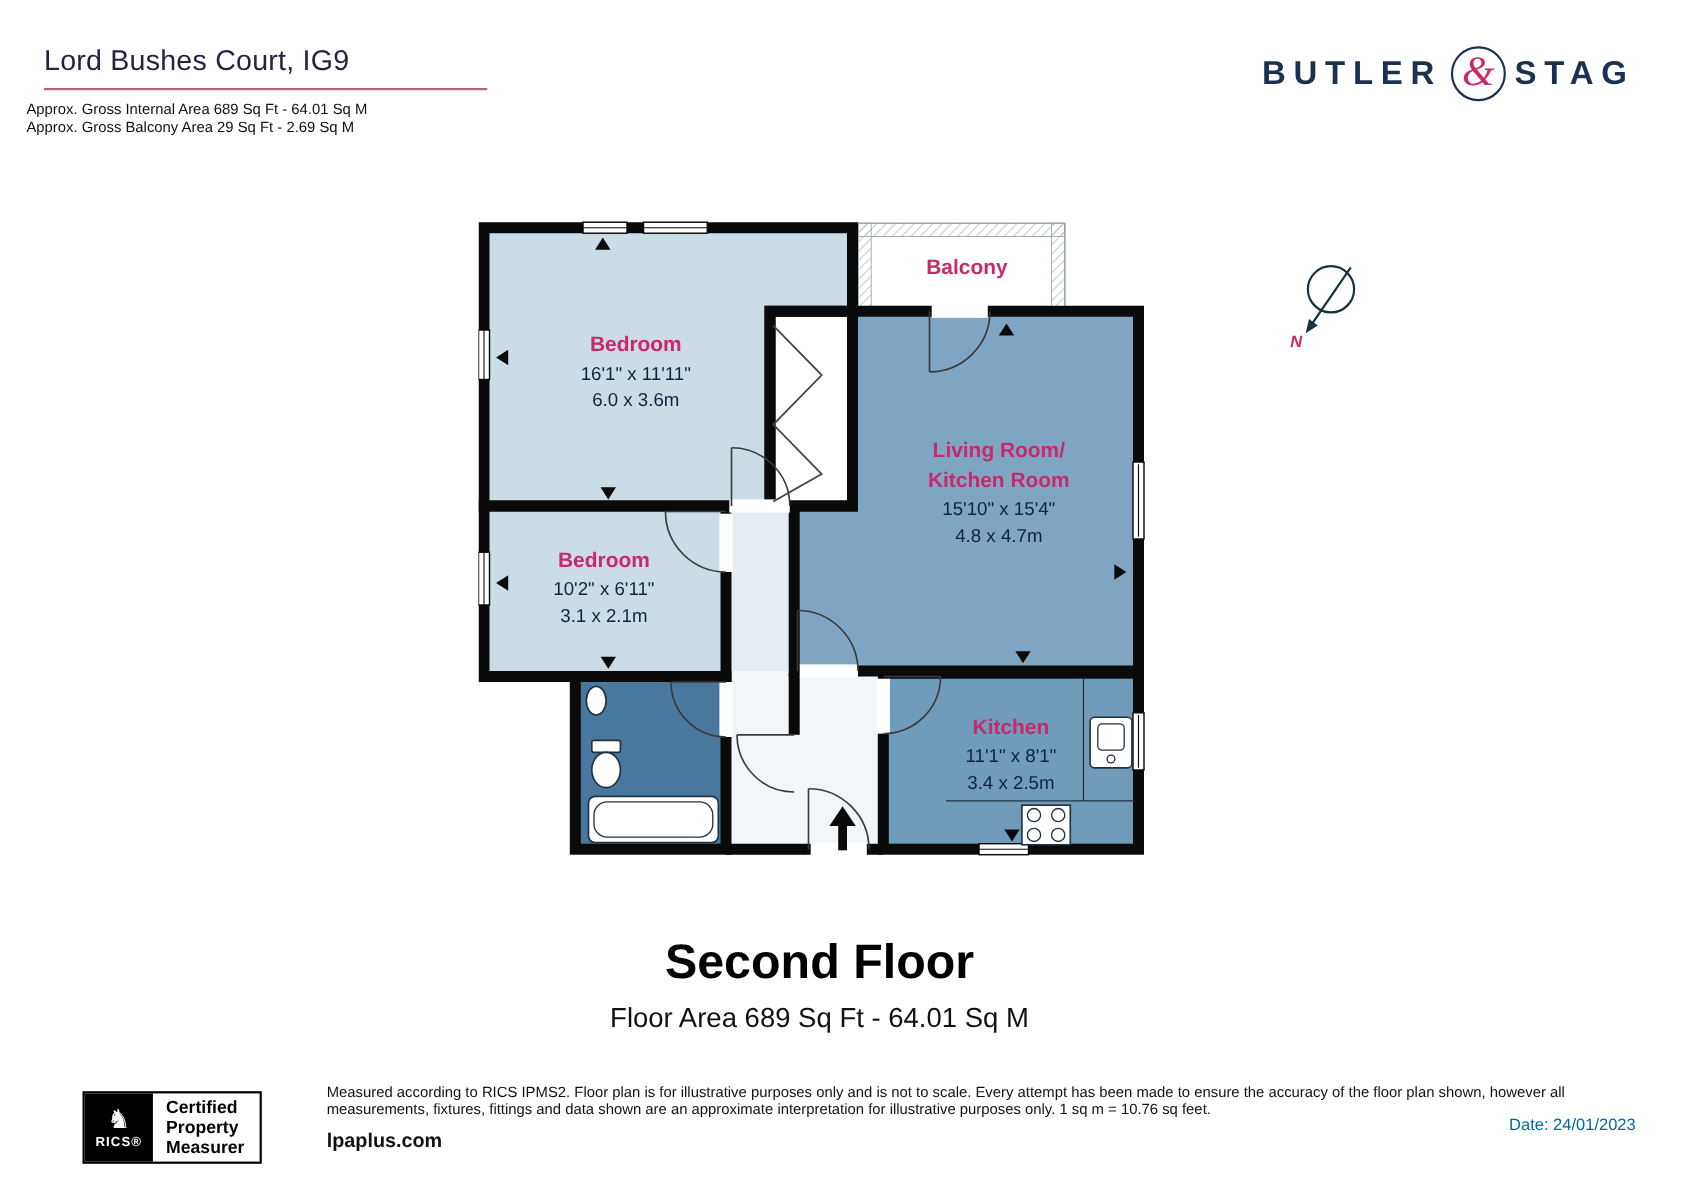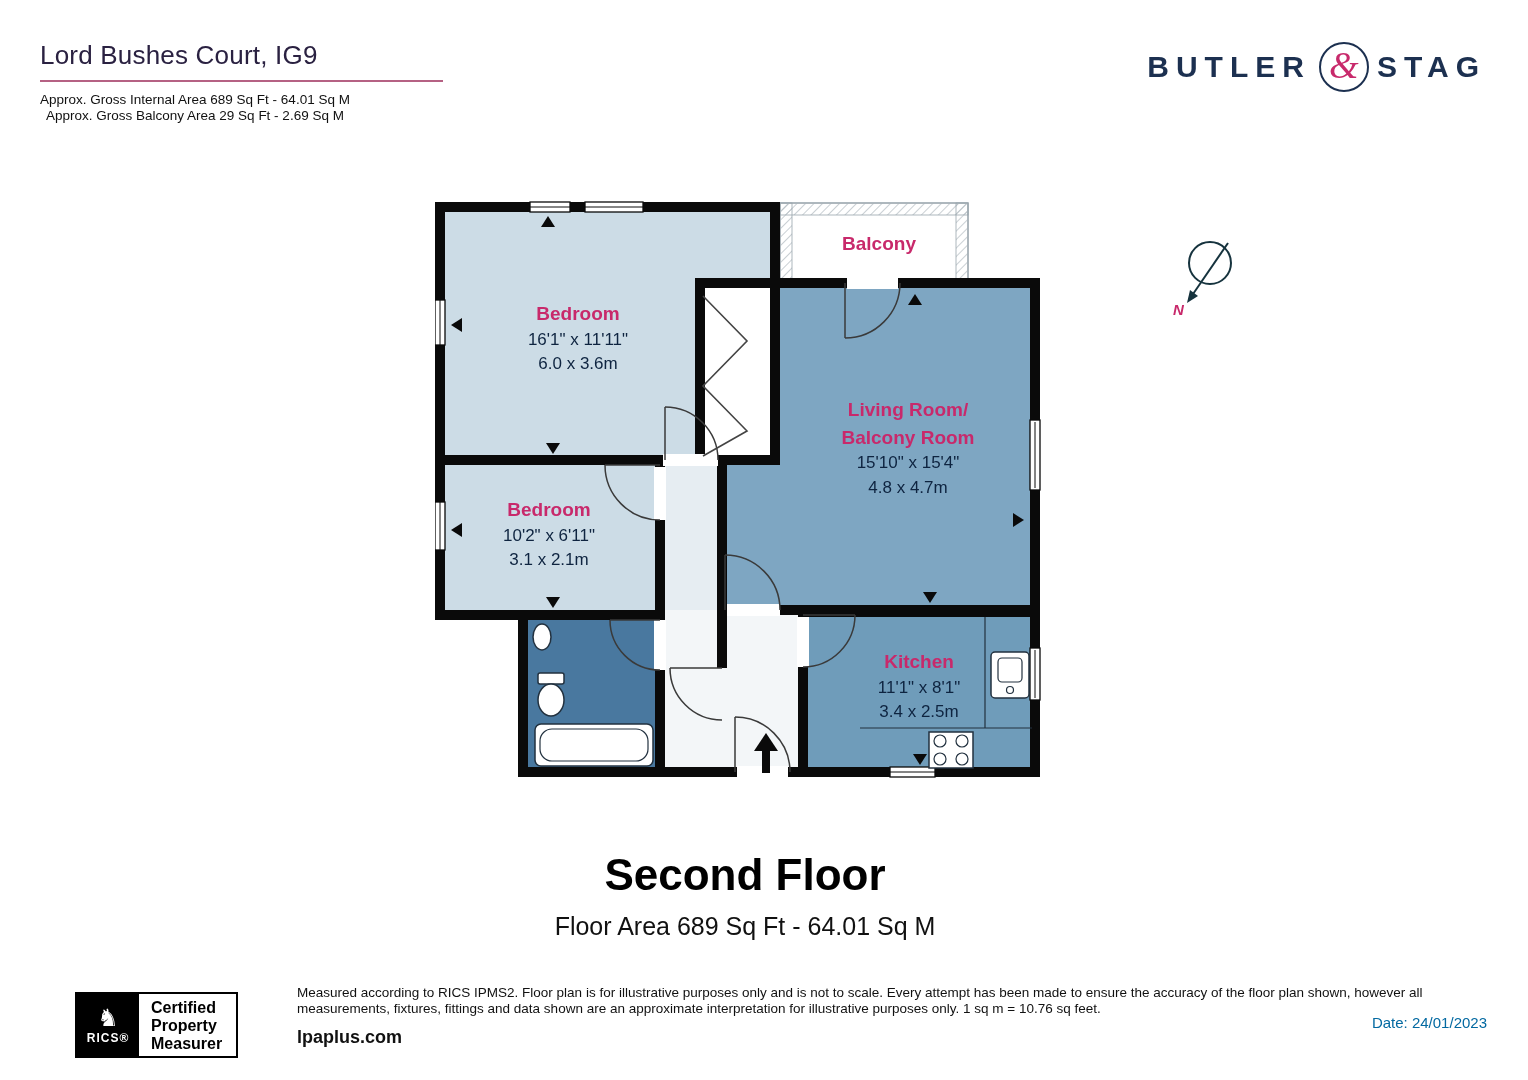--- a/index.html
+++ b/index.html
@@ -6,21 +6,21 @@
   body{
     width:1528px;height:1080px;position:relative;background:#fff;overflow:hidden;
     font-family:"Liberation Sans", sans-serif;color:#111;
   }
   
   .title{
     position:absolute;left:40px;top:40px;font-size:26px;font-weight:normal;
     color:var(--title,#2a2141);letter-spacing:.2px;
   }
   .title-rule{position:absolute;left:40px;top:80px;width:403px;height:2px;background:var(--rule,#b56183);}
-  .area-lines{position:absolute;left:40px;top:92px;font-size:13.5px;line-height:1.22;color:#111;text-align:center;}
+  .area-lines{position:absolute;left:24px;top:92px;font-size:13.5px;line-height:1.22;color:#111;}
   
   .brand{position:absolute;right:42px;top:42px;display:flex;align-items:center;gap:8px;}
   .brand .word{font-size:30px;font-weight:bold;letter-spacing:7px;color:var(--navy,#1c3050);}
   .brand .amp-circle{
     width:46px;height:46px;border:2.5px solid var(--navy,#1c3050);border-radius:50%;
     display:flex;align-items:center;justify-content:center;flex:0 0 auto;
   }
   .brand .amp{font-family:"Liberation Serif", serif;font-style:italic;font-size:38px;
     color:var(--accent,#c8296b);line-height:1;margin-top:-4px;}
   
@@ -214,21 +214,21 @@
 </div>
 
 <div class="room-label" style="left:549px;top:496px;">
   <div class="rname">Bedroom</div>
   <div class="rdim">10'2" x 6'11"</div>
   <div class="rdim">3.1 x 2.1m</div>
 </div>
 
 <div class="room-label" style="left:908px;top:396px;">
   <div class="rname">Living Room/
-Balcony Room</div>
+Kitchen Room</div>
   <div class="rdim">15'10" x 15'4"</div>
   <div class="rdim">4.8 x 4.7m</div>
 </div>
 
 <div class="room-label" style="left:919px;top:648px;">
   <div class="rname">Kitchen</div>
   <div class="rdim">11'1" x 8'1"</div>
   <div class="rdim">3.4 x 2.5m</div>
 </div>
 

